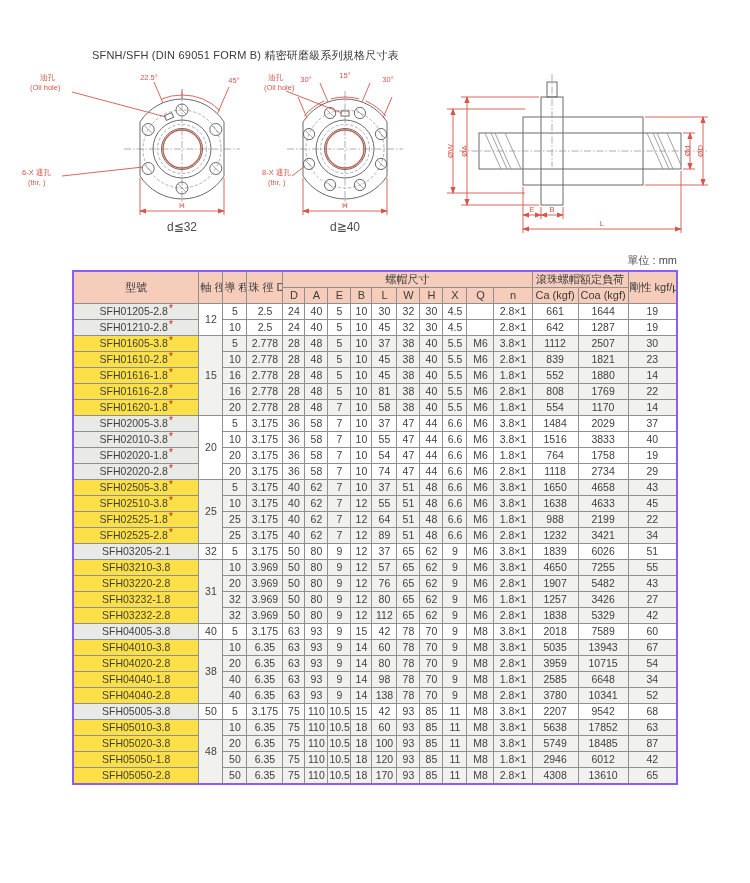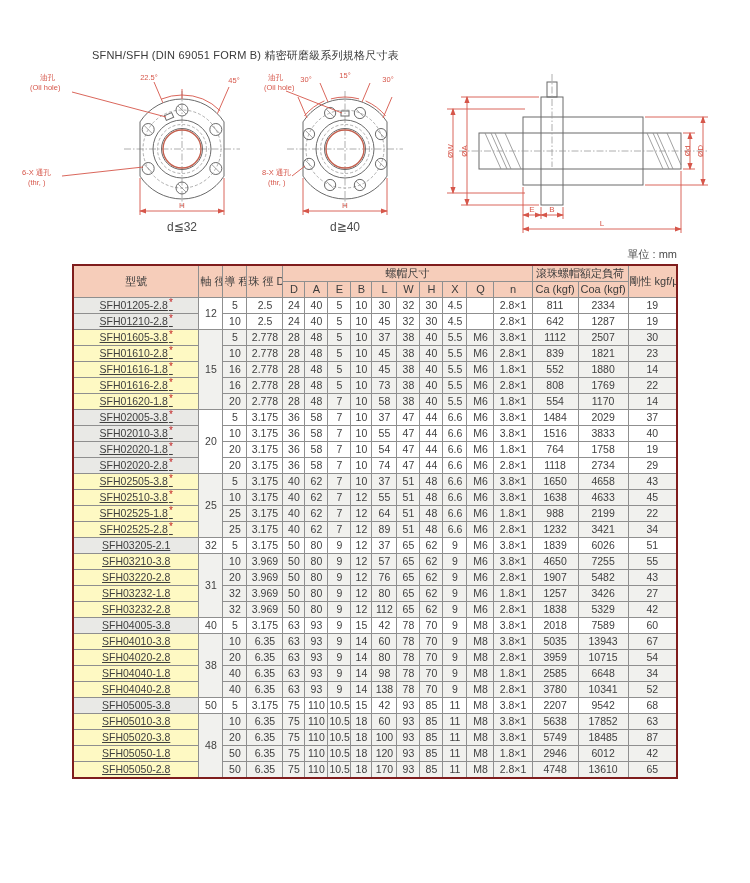--- a/index.html
+++ b/index.html
@@ -10,40 +10,40 @@
   }
   .sheet{width:750px;height:883px;position:relative;}
   .title{
     margin:48px 0 6px 92px;font-size:11px;color:#3a3a3a;letter-spacing:.2px;
   }
   .diagrams{
     display:flex;align-items:flex-start;margin:6px 0 0 10px;height:172px;
   }
   .diagrams svg{display:block;}
   .unit-label{
-    width:604px;margin:6px auto 2px auto;text-align:right;font-size:11px;color:#4a4a4a;
+    width:604px;margin:12px auto 2px auto;text-align:right;font-size:11px;color:#4a4a4a;
   }
   table.spec{
     width:604px;margin:0 auto;border-collapse:collapse;table-layout:fixed;
     font-size:10.5px;color:#3f3f3f;
-    border:2px solid #7f1d1d;
+    border:2px solid #8b5cf6;
   }
   table.spec th,table.spec td{
     border:1px solid #8f8f8f;text-align:center;vertical-align:middle;
     padding:0 1px;height:15px;line-height:1.05;overflow:hidden;white-space:nowrap;
   }
   table.spec thead th{
     background:#f6cdba;font-weight:normal;font-size:11px;color:#3c3c3c;
   }
   .vhead{white-space:pre-line;line-height:1.15;}
   td.model{
-    text-align:left;padding-left:6px;background:#e9e9e6;text-decoration:underline;
+    text-align:left;padding-left:6px;background:#e9e9e6;
   }
   tr.band td{background:#f1f1ee;}
-  tr.band td.model{background:#fef9c3;}
+  tr.band td.model{background:#fde047;}
   .star{color:#c32222;font-size:10px;position:relative;top:-3px;margin-left:1px;}
   
   .ln{stroke:#6b6b6b;fill:none;stroke-width:1;}
   .lnthin{stroke:#8a8a8a;fill:none;stroke-width:.8;}
   .red{stroke:#d6564a;fill:none;stroke-width:.9;}
   .redtxt{fill:#d6564a;font-size:7.5px;}
   .dimtxt{fill:#d6564a;font-size:8px;}
   .darktxt{fill:#4a4a4a;font-size:12px;}
   .cl{stroke:#9a9a9a;fill:none;stroke-width:.8;stroke-dasharray:7 2 1.5 2;}
   .dash{stroke:#9a9a9a;fill:none;stroke-width:.8;stroke-dasharray:3 2;}
@@ -297,22 +297,22 @@
           <td>24</td>
           <td>40</td>
           <td>5</td>
           <td>10</td>
           <td>30</td>
           <td>32</td>
           <td>30</td>
           <td>4.5</td>
           <td></td>
           <td>2.8×1</td>
-          <td>811</td>
-          <td>2334</td>
+          <td>661</td>
+          <td>1644</td>
           <td>19</td>
         </tr>
         <tr>
           <td class="model">SFH01210-2.8<span class="star">*</span></td>
           <td>10</td>
           <td>2.5</td>
           <td>24</td>
           <td>40</td>
           <td>5</td>
           <td>10</td>
@@ -382,21 +382,21 @@
           <td>14</td>
         </tr>
         <tr class="band">
           <td class="model">SFH01616-2.8<span class="star">*</span></td>
           <td>16</td>
           <td>2.778</td>
           <td>28</td>
           <td>48</td>
           <td>5</td>
           <td>10</td>
-          <td>73</td>
+          <td>81</td>
           <td>38</td>
           <td>40</td>
           <td>5.5</td>
           <td>M6</td>
           <td>2.8×1</td>
           <td>808</td>
           <td>1769</td>
           <td>22</td>
         </tr>
         <tr class="band">
@@ -828,20 +828,20 @@
           <td>75</td>
           <td>110</td>
           <td>10.5</td>
           <td>18</td>
           <td>170</td>
           <td>93</td>
           <td>85</td>
           <td>11</td>
           <td>M8</td>
           <td>2.8×1</td>
-          <td>4748</td>
+          <td>4308</td>
           <td>13610</td>
           <td>65</td>
         </tr>
       </tbody>
   </table>
 
 </div>
 
 </body></html>

